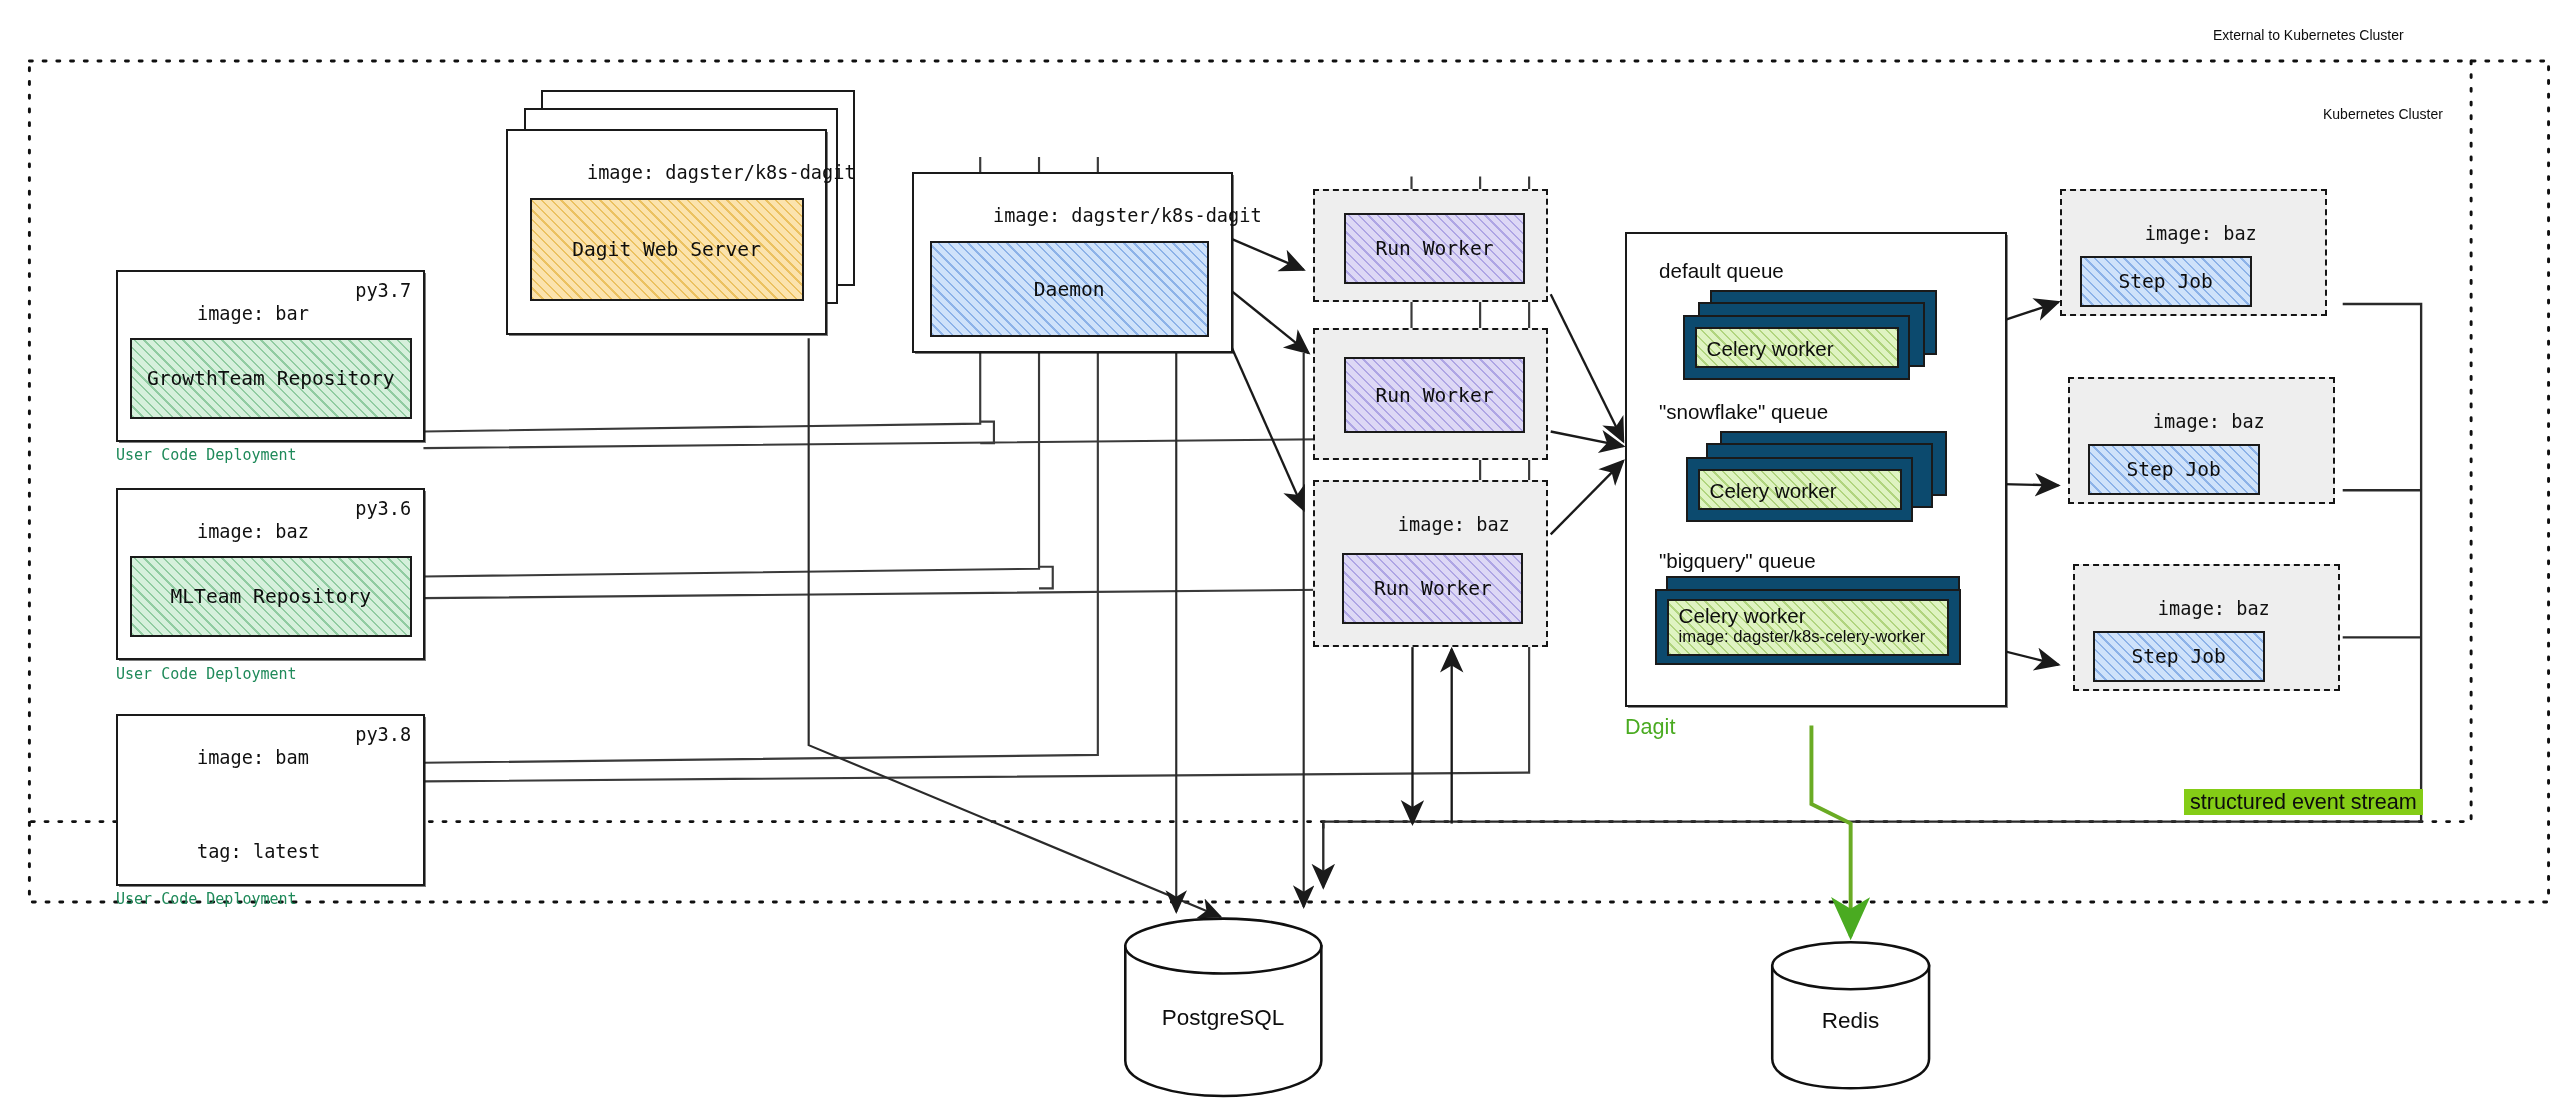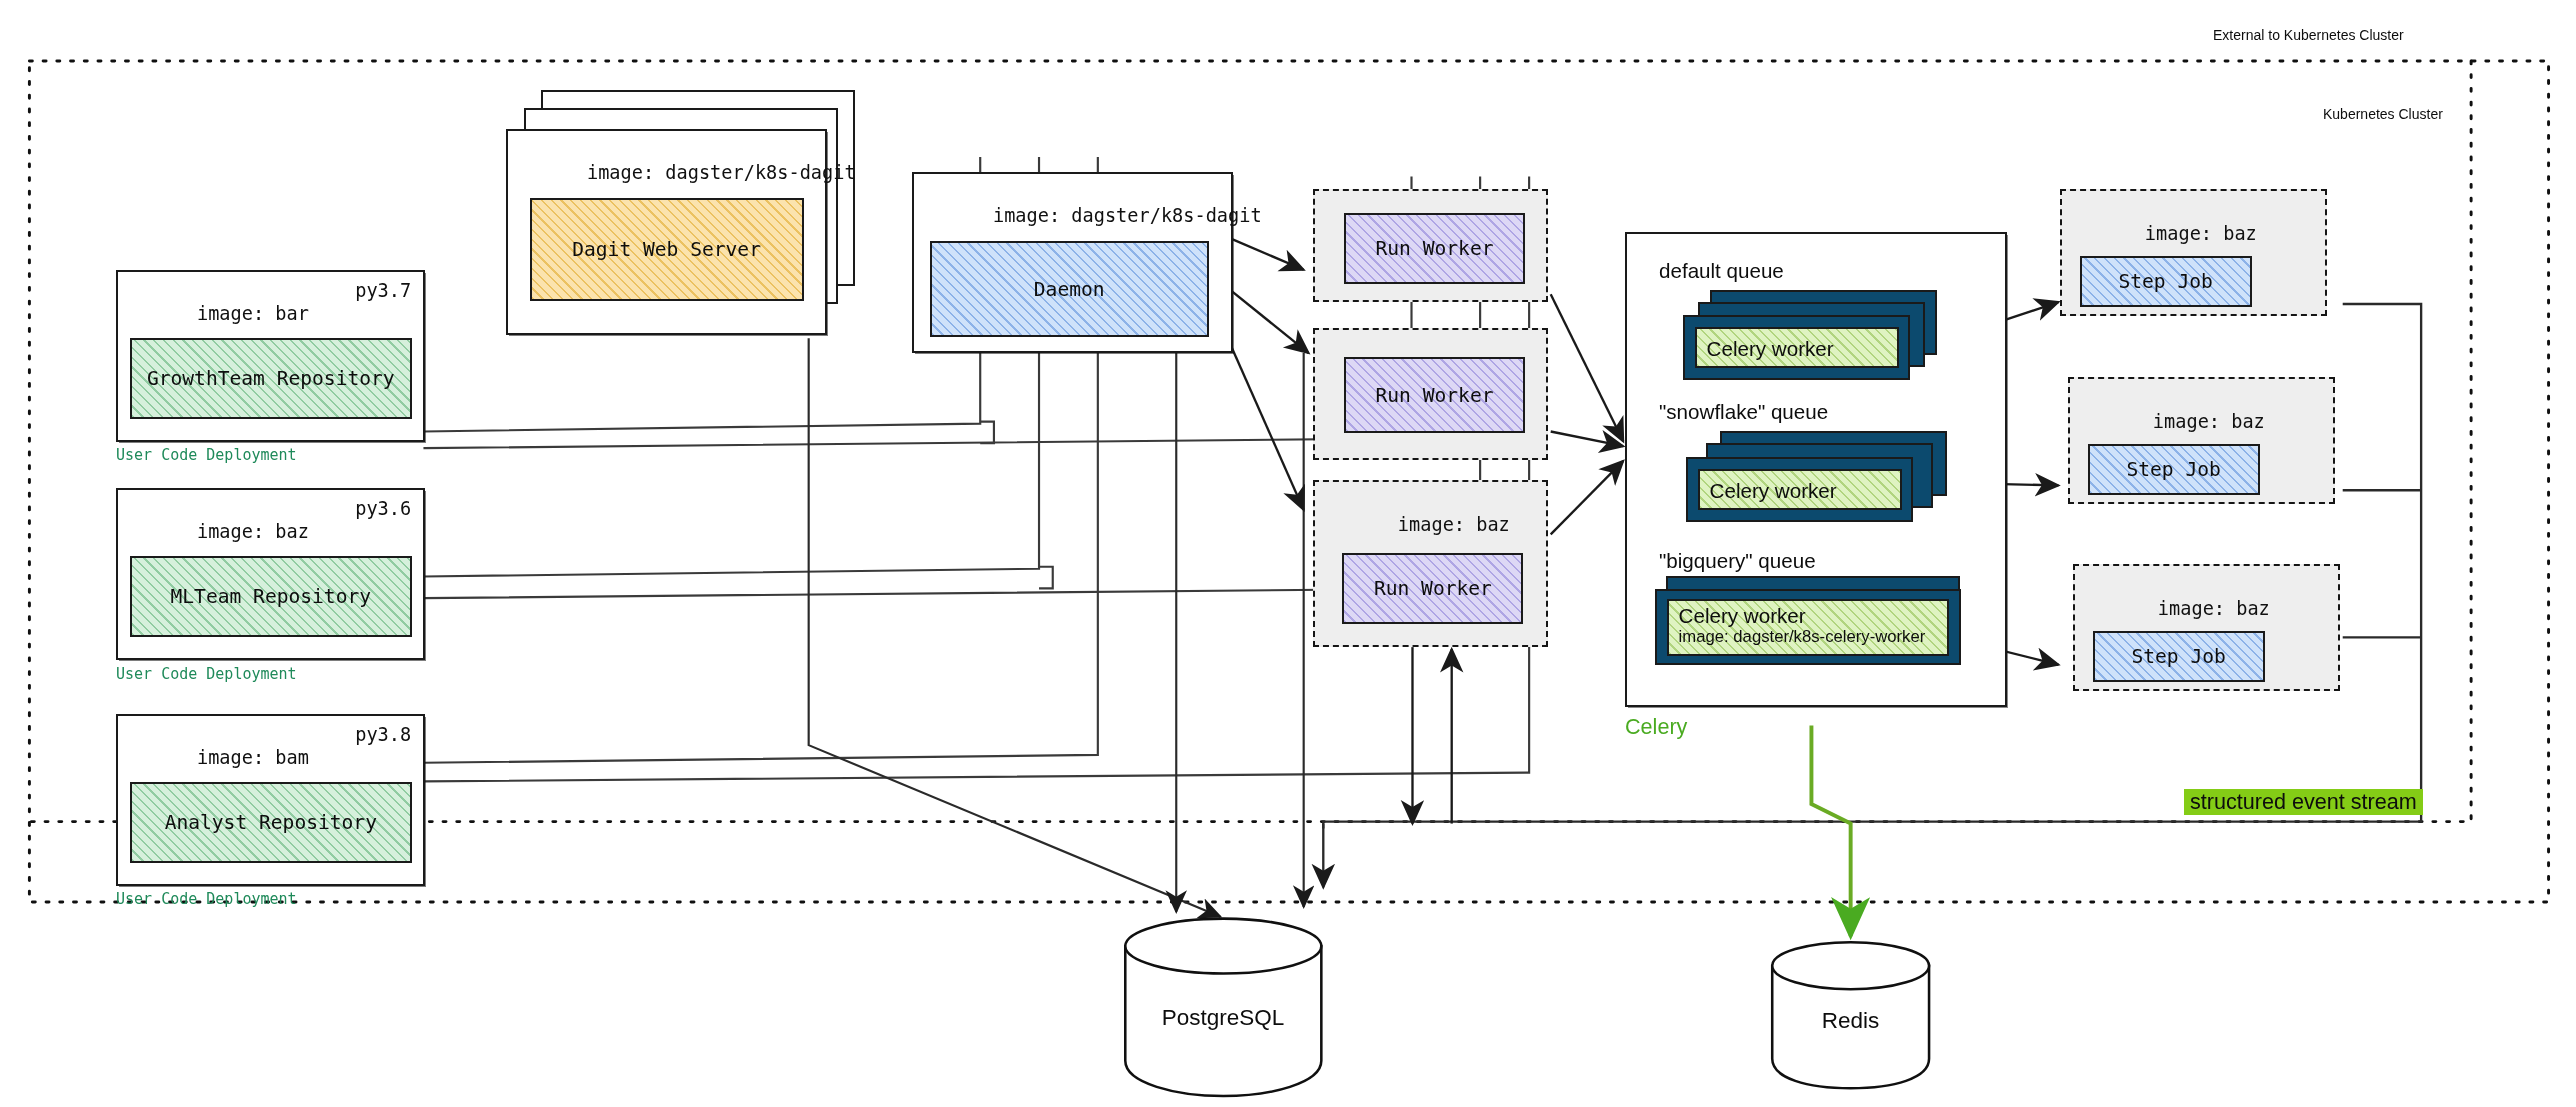--- a/index.html
+++ b/index.html
@@ -303,23 +303,20 @@
   </div>
   <div class="ucd-label" style="left:116px; top:665px;">User Code Deployment</div>
 
   <div class="pod" style="left:116px; top:714px; width:309px; height:172px;">
     <div class="meta">
       <span>image: bam</span>
       <span class="pyver">py3.8</span>
       <br>
       <span>tag: latest</span>
     </div>
-    <div class="inner hatch-green" style="position:absolute; left:11.8px; top:66px; width:282px; height:81px;">
-      <span>Analyst Repository</span>
-    </div>
   </div>
   <div class="ucd-label" style="left:116px; top:890px;">User Code Deployment</div>
 
   <div class="stackcard" style="left:541px; top:90px; width:314px; height:196px;"></div>
   <div class="stackcard" style="left:524px; top:108px; width:314px; height:196px;"></div>
   <div class="pod" style="left:506px; top:129px; width:321px; height:206px;">
     <div class="meta">
       <span>image: dagster/k8s-dagit</span><br>
       <span>tag: 0.11.0</span>
     </div>
@@ -382,21 +379,21 @@
 
   <div class="queue-label" style="left:1659px; top:549px;">"bigquery" queue</div>
   <div class="cworker" style="left:1666px; top:576px; width:294px; height:78px;"></div>
   <div class="cworker" style="left:1655px; top:589px; width:306px; height:76px;">
     <div class="cworker-inner hatch-lgreen" style="left:9.8px; top:7.8px; width:282px; height:57px;">
       <div class="title">Celery worker</div>
       <div class="sub">image: dagster/k8s-celery-worker</div>
     </div>
   </div>
 
-  <div class="celery-label" style="left:1625px; top:714px;">Celery</div>
+  <div class="celery-label" style="left:1625px; top:714px;">Dagit</div>
 
   <div class="dashgroup" style="left:2060px; top:189px; width:267px; height:127px;">
     <div class="meta">
       <span>image: baz</span><br>
       <span>tag: 6</span>
     </div>
     <div class="inner hatch-blue" style="position:absolute; left:17.6px; top:65px; width:172px; height:51px;">
       <span>Step Job</span>
     </div>
   </div>

